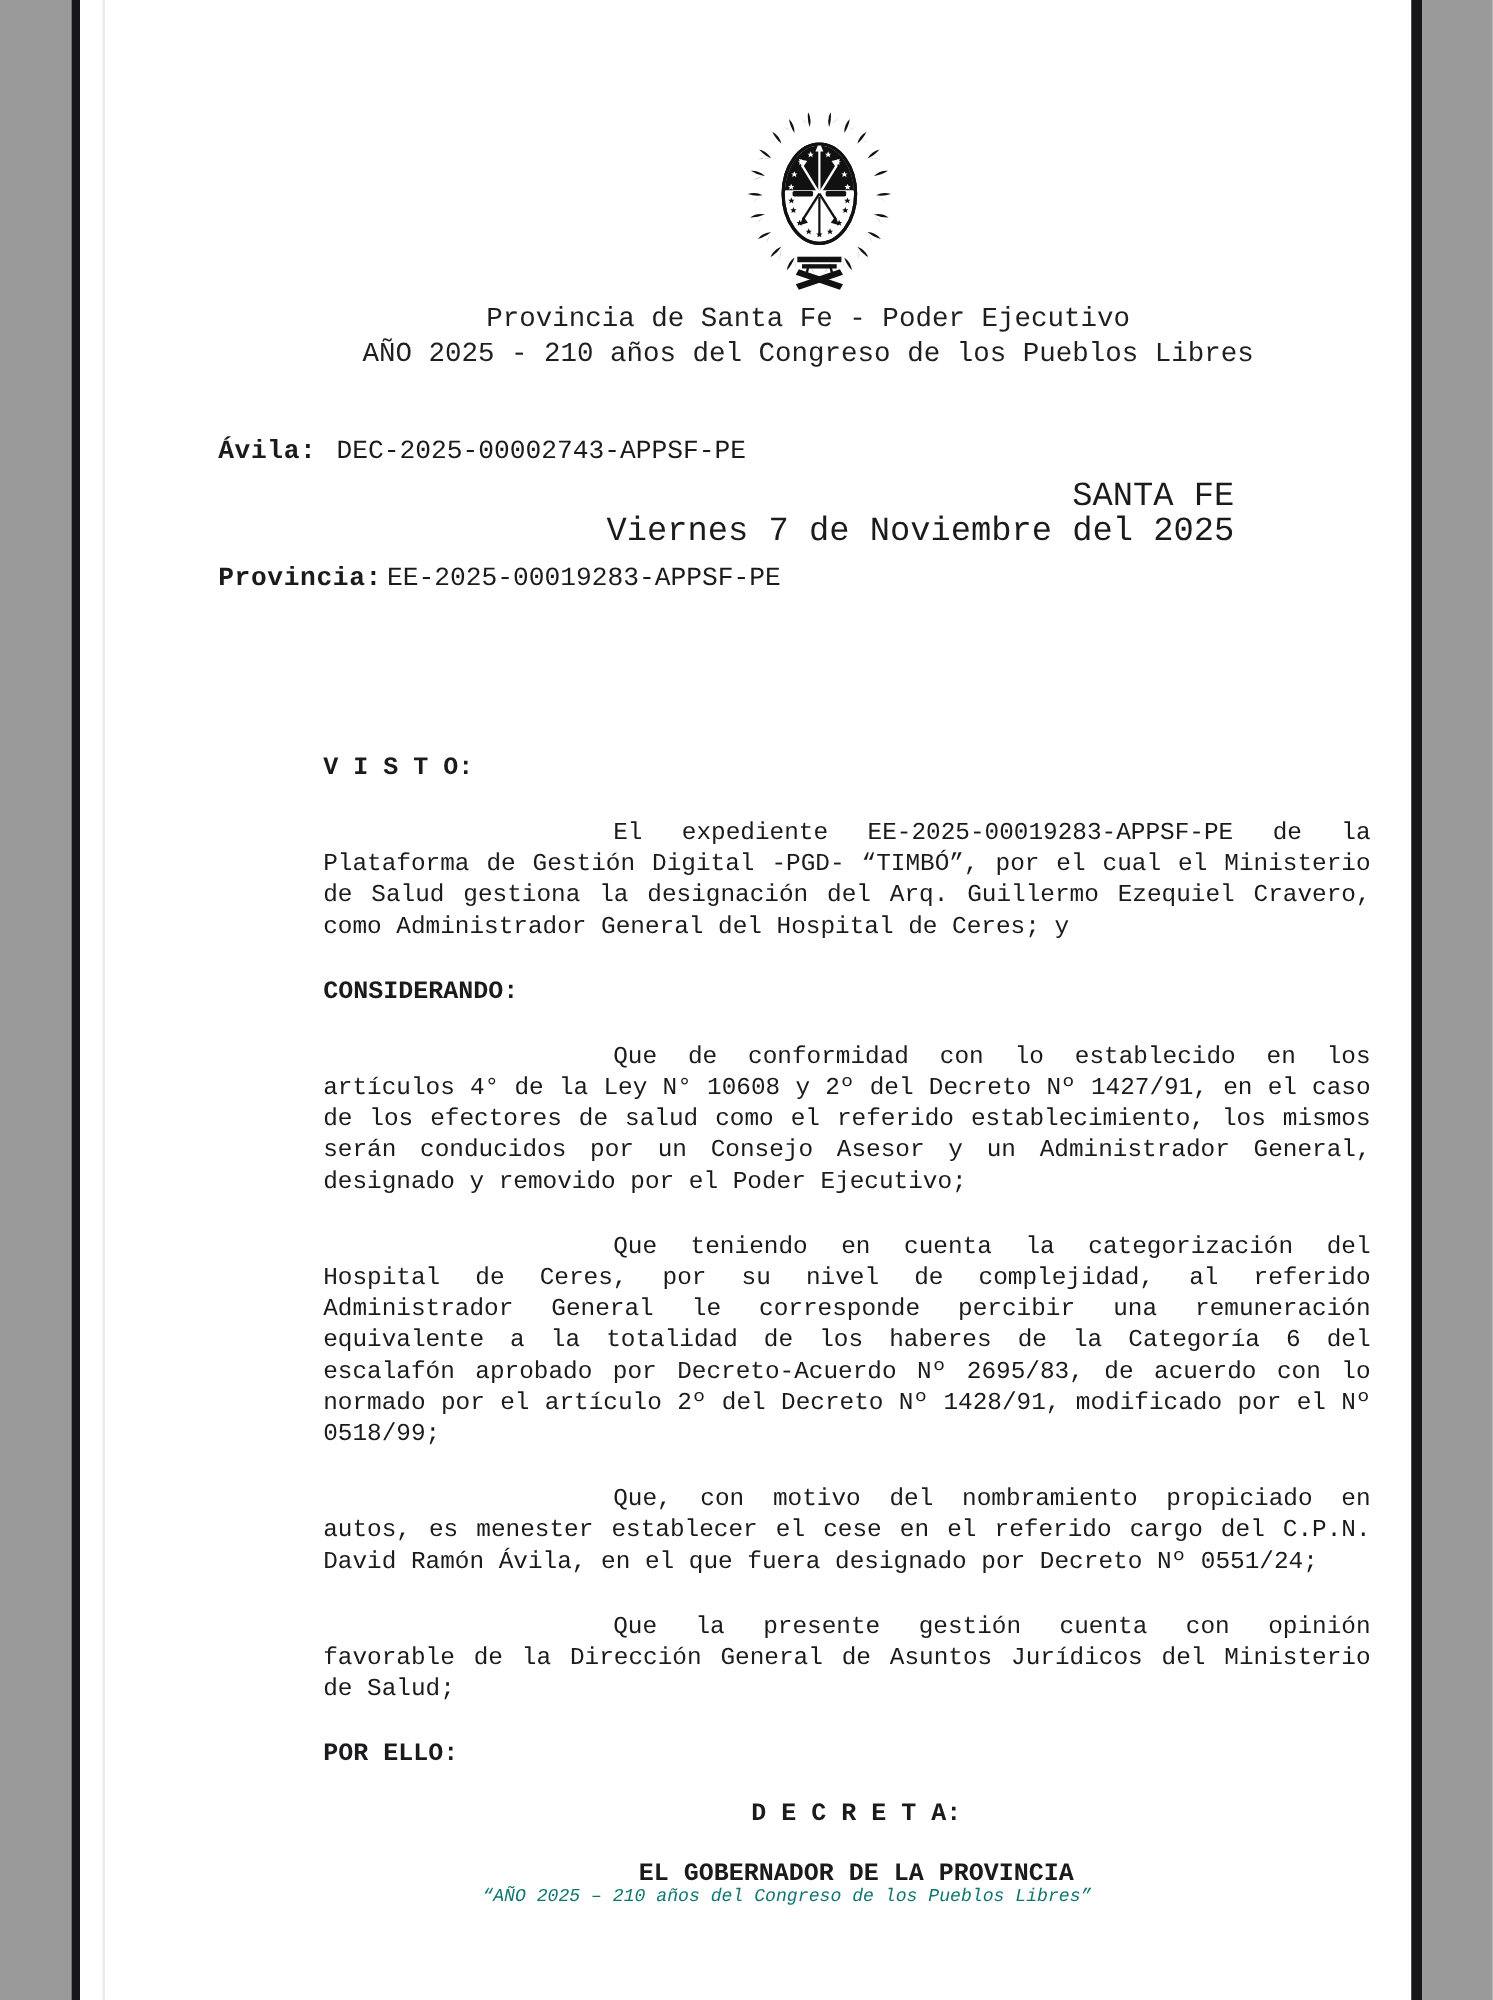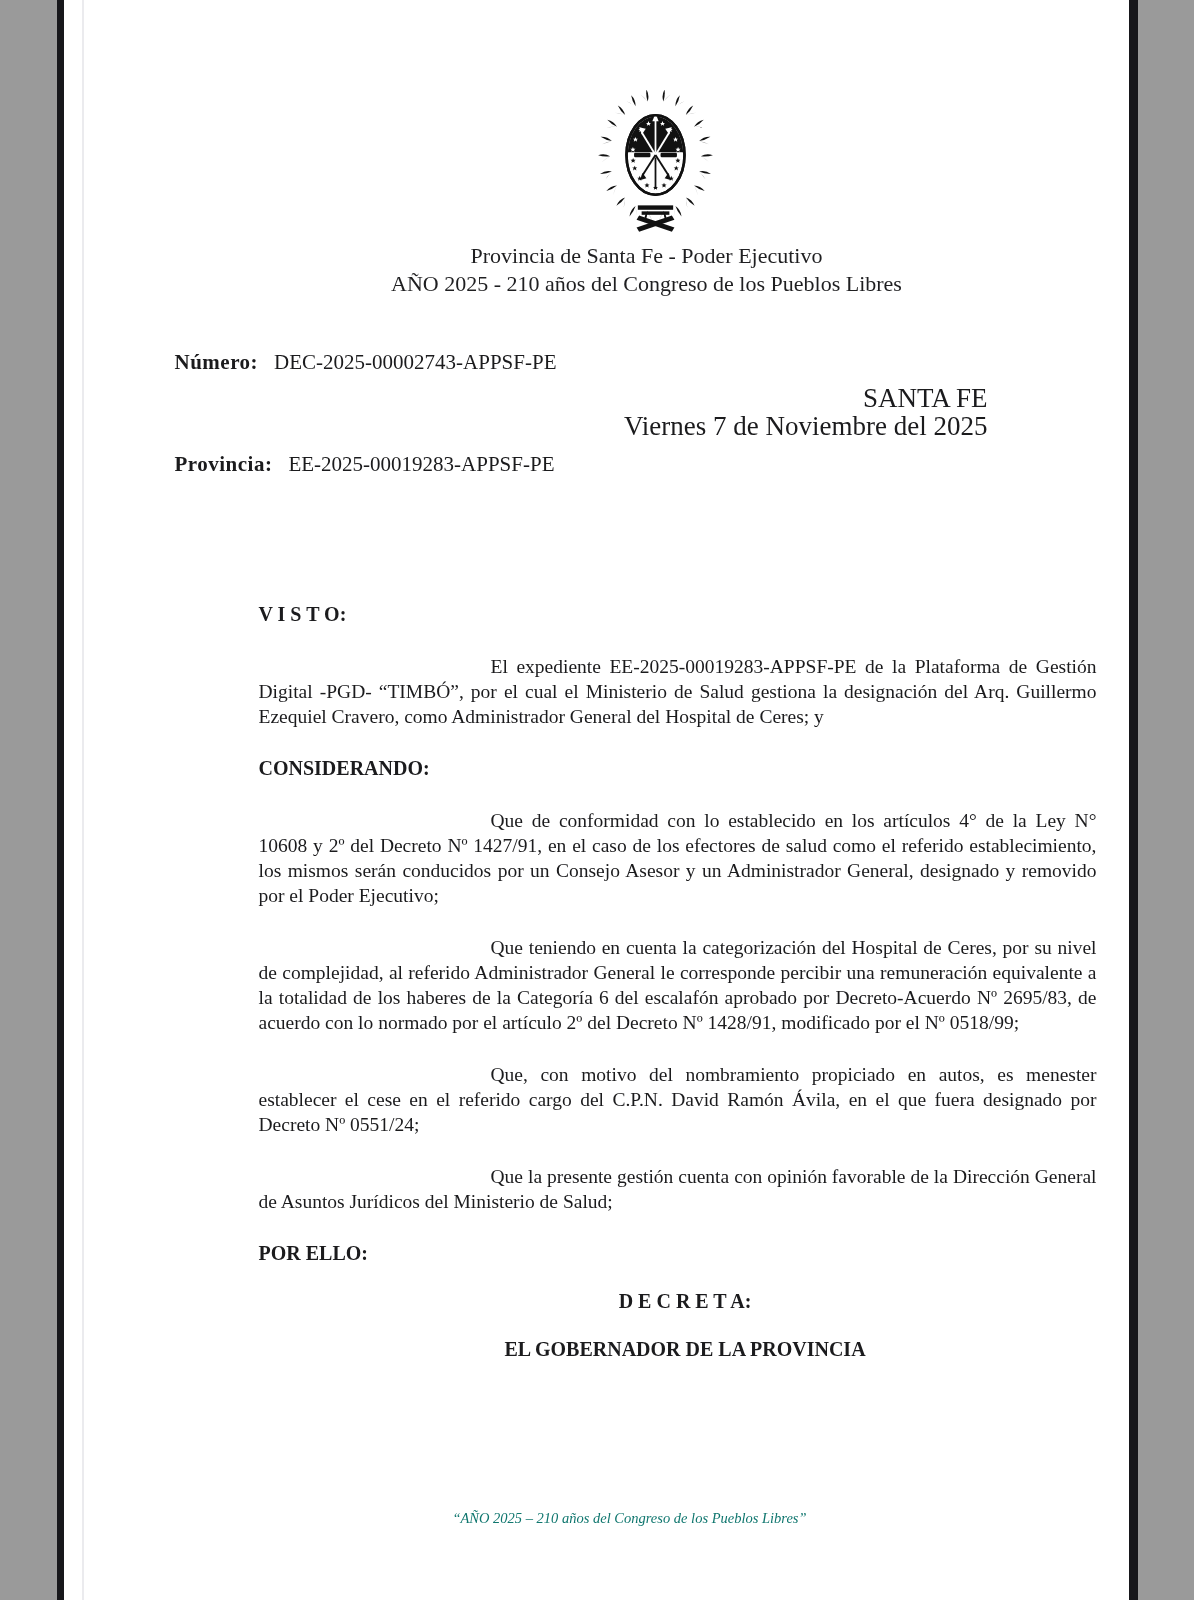--- a/index.html
+++ b/index.html
@@ -1,20 +1,20 @@
 <!DOCTYPE html>
 <html><head>
 <meta charset="utf-8">
 <style>
   html,body{margin:0;padding:0;background:#9a9a9a;}
   .page{
     position:relative;
     width:1081px;height:1600px;
     background:#ffffff;
-    font-family:Liberation Serif, serif;
+    font-family:Liberation Mono, monospace;
     color:#1b1b1d;
     overflow:hidden;
     margin:0 auto;
   }
   .edge{position:absolute;top:0;height:1600px;background:#17171b;}
   .edge-left{left:0;width:7px;}
   .edge-right{right:0;width:9px;}
   .edge-line{position:absolute;top:0;left:25px;width:2px;height:1600px;background:#ebebee;}
 
   .emblem{position:absolute;left:535px;top:90px;width:127px;height:145px;}
@@ -22,21 +22,21 @@
   .org{
     position:absolute;top:242px;left:0;width:1180px;
     text-align:center;font-size:22px;line-height:27.5px;color:#1f1f21;
   }
 
   .meta-row{position:absolute;font-size:21px;white-space:nowrap;}
   .meta-row .lbl{font-weight:bold;letter-spacing:0.5px;}
   .numero{top:350px;left:118px;}
   .numero .val{margin-left:16px;}
   .referencia{top:452px;left:118px;}
-  .referencia .val{margin-left:16px;}
+  .referencia .val{margin-left:4px;}
   .placedate{
     position:absolute;top:385px;right:150px;
     text-align:right;font-size:27px;line-height:27.5px;white-space:nowrap;
   }
 
   .bodytext{
     position:absolute;top:602px;left:202px;width:853px;
     font-size:19.5px;line-height:25px;
   }
   .seclabel{font-weight:bold;font-size:20px;line-height:25px;margin:0;}
@@ -169,21 +169,21 @@
 
     <ellipse cx="100" cy="103" rx="46" ry="63" fill="none" stroke="#111" stroke-width="4"></ellipse>
   </svg>
 
   <div class="org">
     <div>Provincia de Santa Fe - Poder Ejecutivo</div>
     <div>AÑO 2025 - 210 años del Congreso de los Pueblos Libres</div>
   </div>
 
   <div class="meta-row numero">
-    <span class="lbl">Número:</span><span class="val">DEC-2025-00002743-APPSF-PE</span>
+    <span class="lbl">Ávila:</span><span class="val">DEC-2025-00002743-APPSF-PE</span>
   </div>
 
   <div class="placedate">
     <div>SANTA FE</div>
     <div>Viernes 7 de Noviembre del 2025</div>
   </div>
 
   <div class="meta-row referencia">
     <span class="lbl">Provincia:</span><span class="val">EE-2025-00019283-APPSF-PE</span>
   </div>

